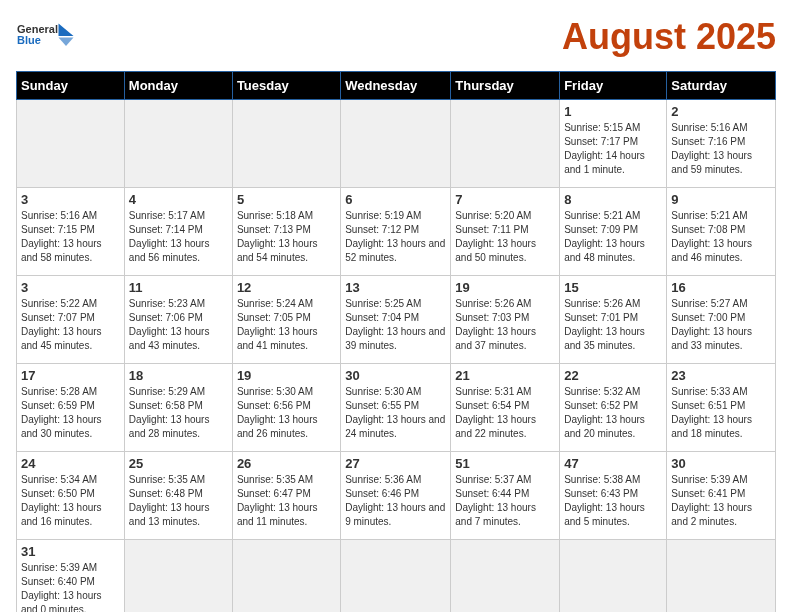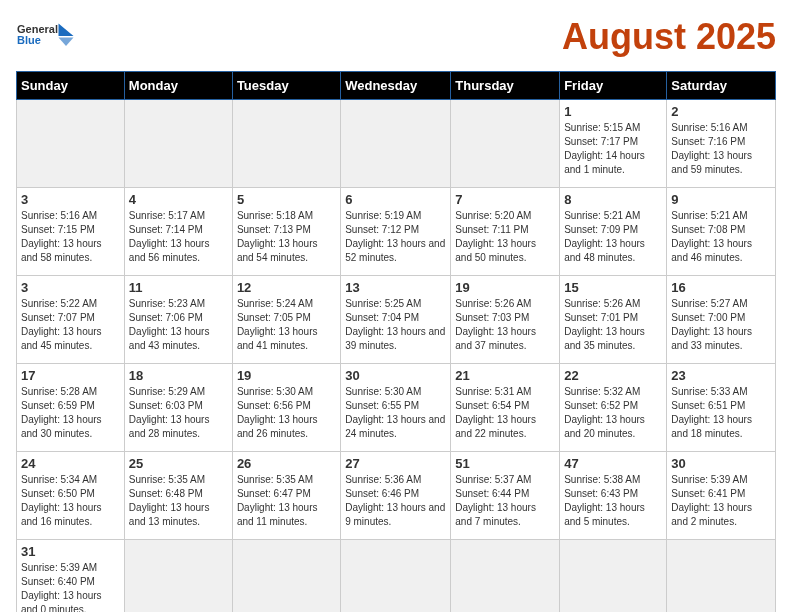--- a/index.html
+++ b/index.html
@@ -213,21 +213,21 @@
       <tr>
         <td>
           <span class="day-number">17</span>
           <div class="day-info">Sunrise: 5:28 AM
 Sunset: 6:59 PM
 Daylight: 13 hours and 30 minutes.</div>
         </td>
         <td>
           <span class="day-number">18</span>
           <div class="day-info">Sunrise: 5:29 AM
-Sunset: 6:03 PM
+Sunset: 6:58 PM
 Daylight: 13 hours and 28 minutes.</div>
         </td>
         <td>
           <span class="day-number">19</span>
           <div class="day-info">Sunrise: 5:30 AM
 Sunset: 6:56 PM
 Daylight: 13 hours and 26 minutes.</div>
         </td>
         <td>
           <span class="day-number">30</span>

